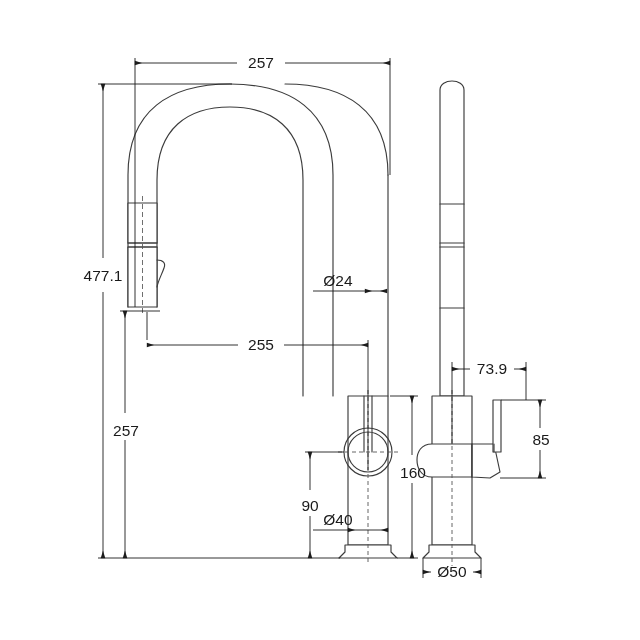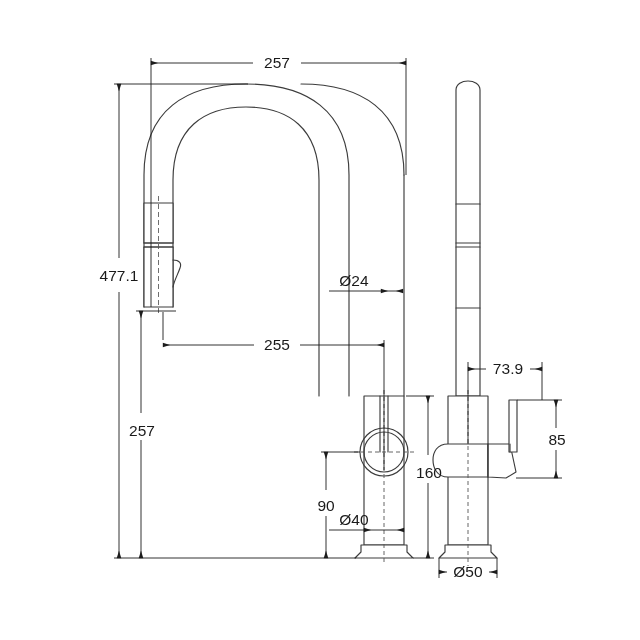--- a/index.html
+++ b/index.html
@@ -12,21 +12,20 @@
     width: 640px;
     height: 640px;
     font-family: "Liberation Sans", sans-serif;
     overflow: hidden;
   }
   #drawing-root {
     position: relative;
     width: 536px;
     height: 640px;
     background: #ffffff;
-    margin-left: 16px;
   }
   svg#tech-drawing {
     display: block;
     width: 640px;
     height: 640px;
   }
   .part-line {
     fill: none;
     stroke: #3c3c3c;
     stroke-width: 1.15;

